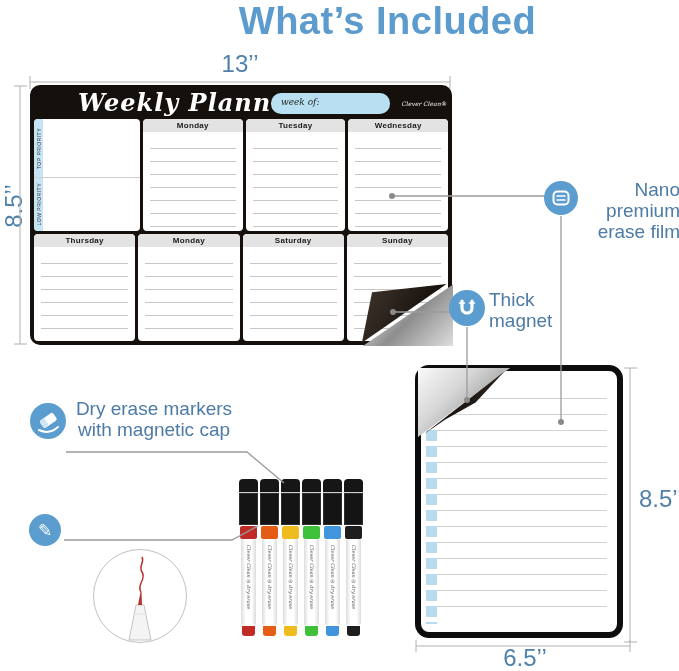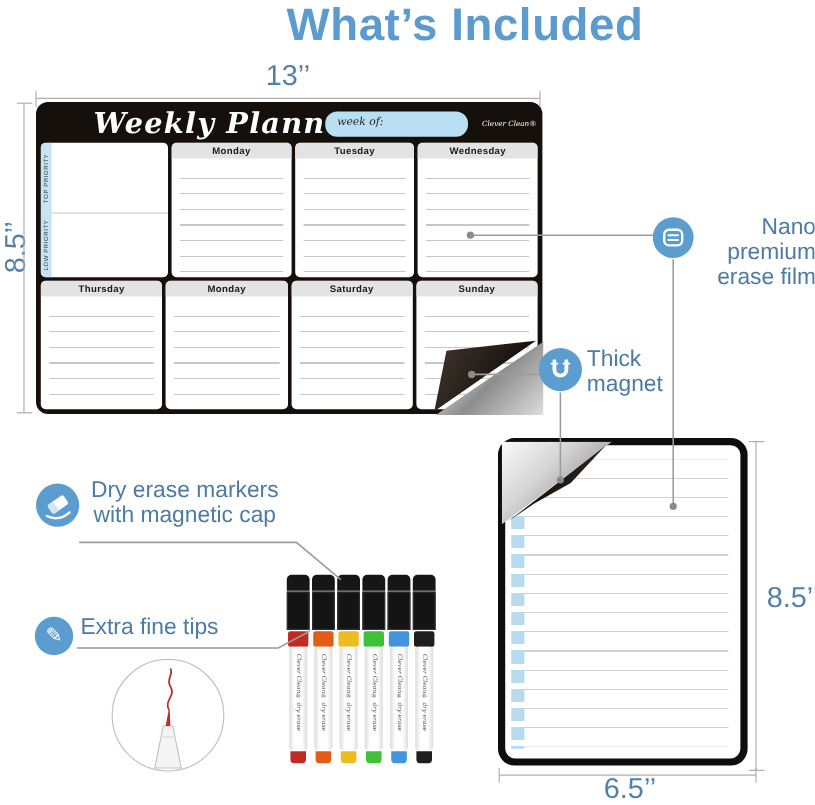--- a/index.html
+++ b/index.html
@@ -311,15 +311,14 @@
         <rect x="10" y="13" width="6" height="9" rx="2" fill="#cfe7f5"></rect>
       </g>
       <path d="M9,27 q10,5 19,-3" stroke="#ffffff" stroke-width="2" fill="none" stroke-linecap="round"></path>
     </svg>
   </div>
   <div class="icon-circle icon-pencil">✎</div>
 
   <div class="callout-text nano-text">Nano premium erase film</div>
   <div class="callout-text magnet-text">Thick magnet</div>
   <div class="callout-text markers-text">Dry erase markers with magnetic cap</div>
-  <div class="callout-text tips-text">Extra fine tips</div>
 
 </div>
 
 </body></html>

